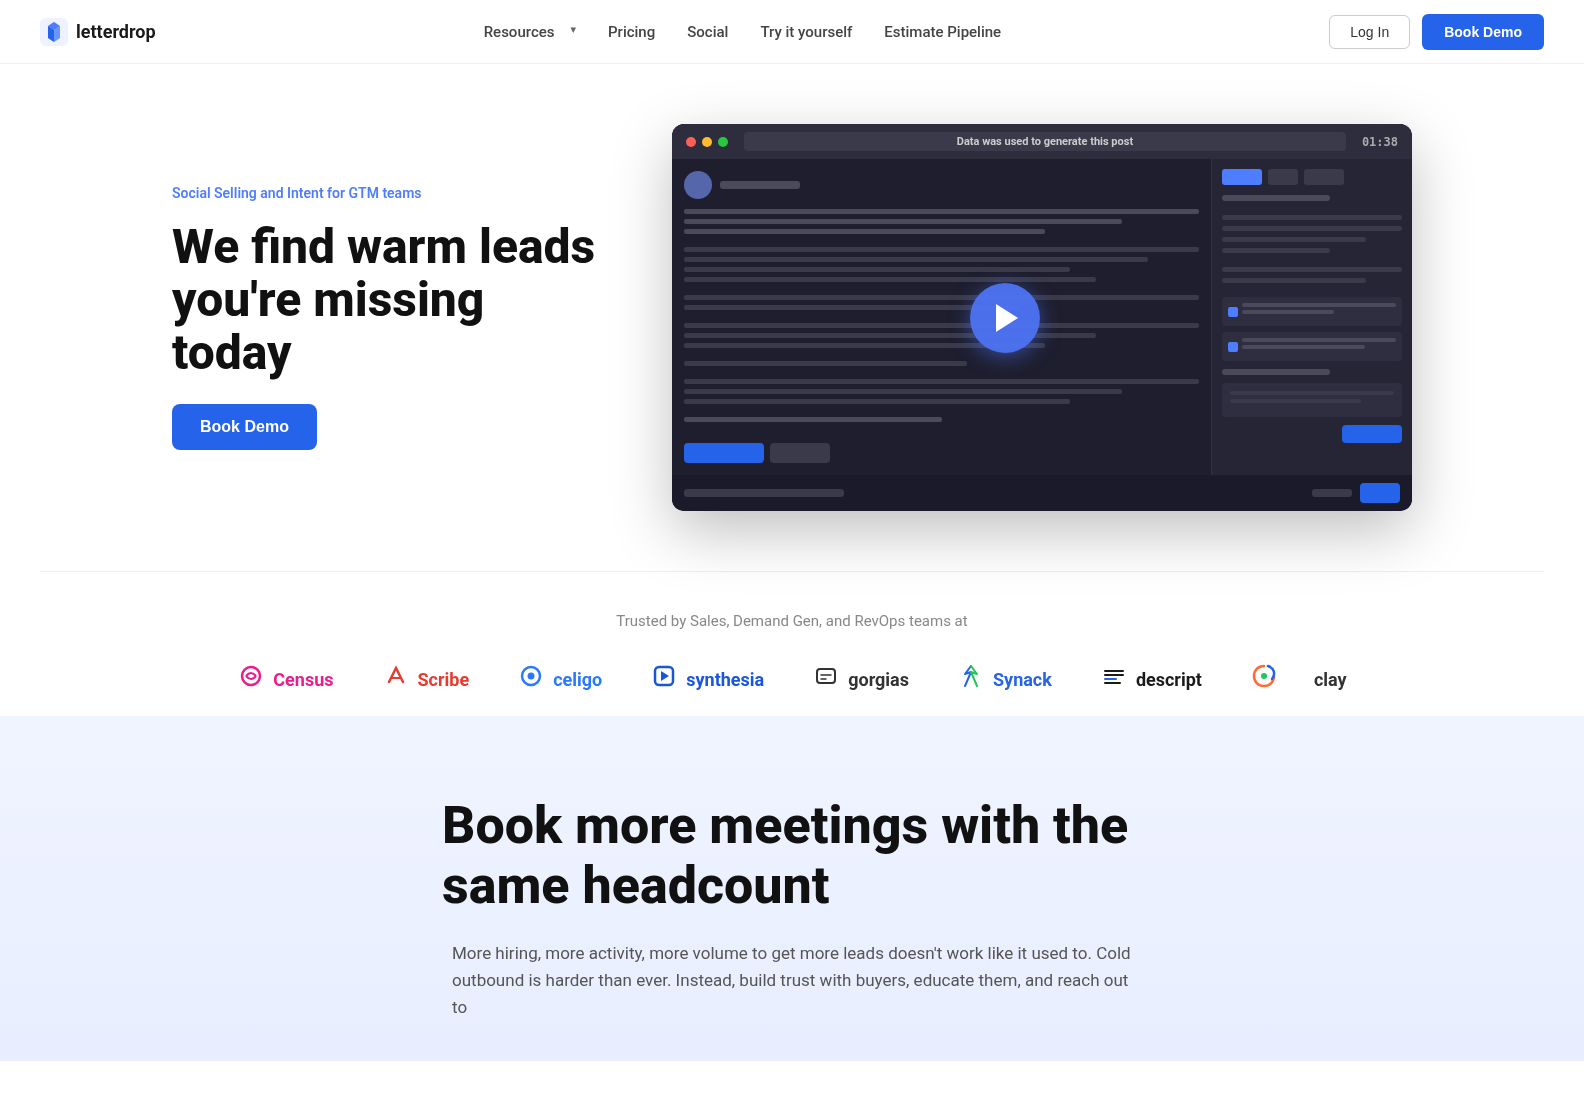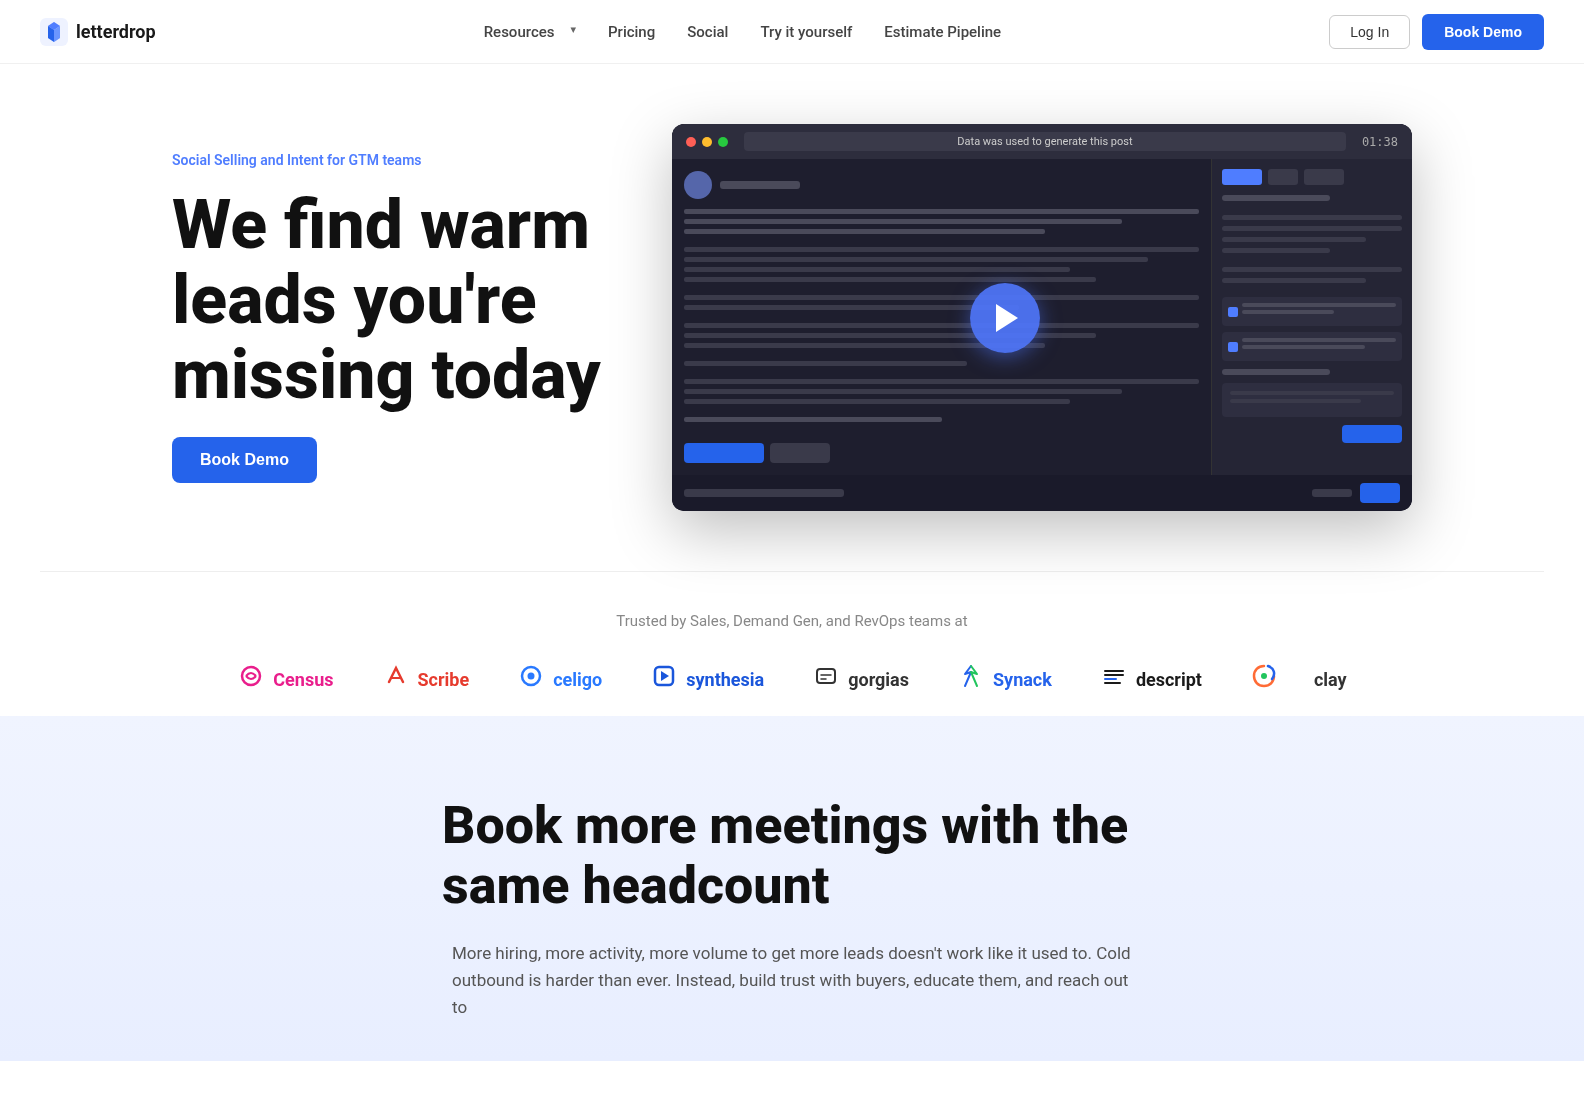--- a/index.html
+++ b/index.html
@@ -97,21 +97,21 @@
       flex: 0 0 440px;
       max-width: 440px;
     }
     .hero-tag {
       color: #4f7dff;
       font-size: 14px;
       font-weight: 600;
       margin-bottom: 20px;
     }
     .hero-title {
-      font-size: 68px;
+      font-size: 48px;
       font-weight: 800;
       line-height: 1.1;
       color: #111;
       margin-bottom: 24px;
     }
     .hero-subtitle {
       font-size: 16px;
       color: #555;
       line-height: 1.6;
       margin-bottom: 32px;
@@ -142,20 +142,21 @@
       overflow: hidden;
       background: #1e1e2e;
       box-shadow: 0 20px 60px rgba(0,0,0,0.25);
       min-height: 340px;
     }
     .video-mockup {
       width: 100%;
       background: #1e1e2e;
       border-radius: 12px;
       overflow: hidden;
+      font-weight: bold;
     }
     .video-topbar {
       background: #2d2d3d;
       padding: 8px 14px;
       display: flex;
       align-items: center;
       justify-content: space-between;
     }
     .video-timer {
       color: #aaa;

